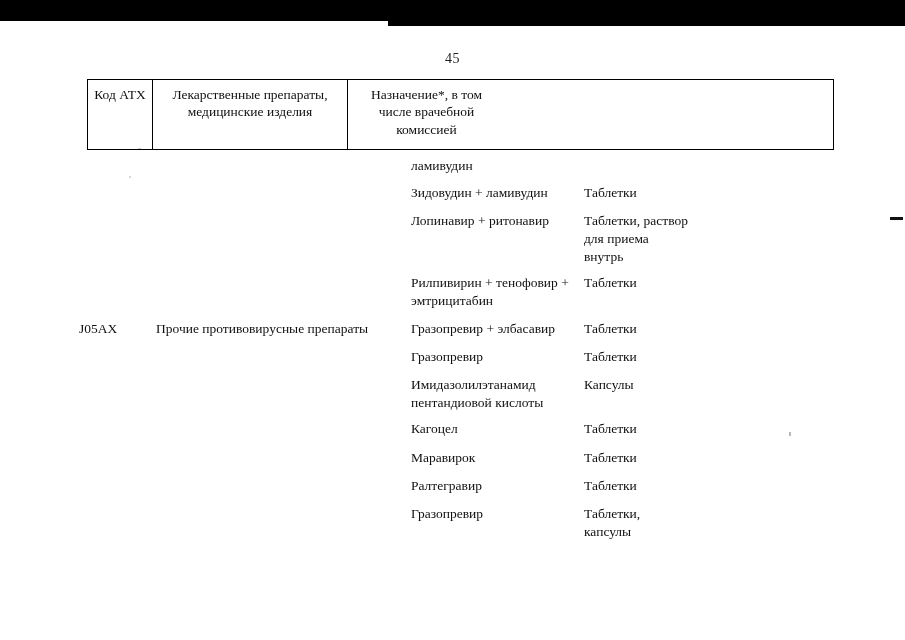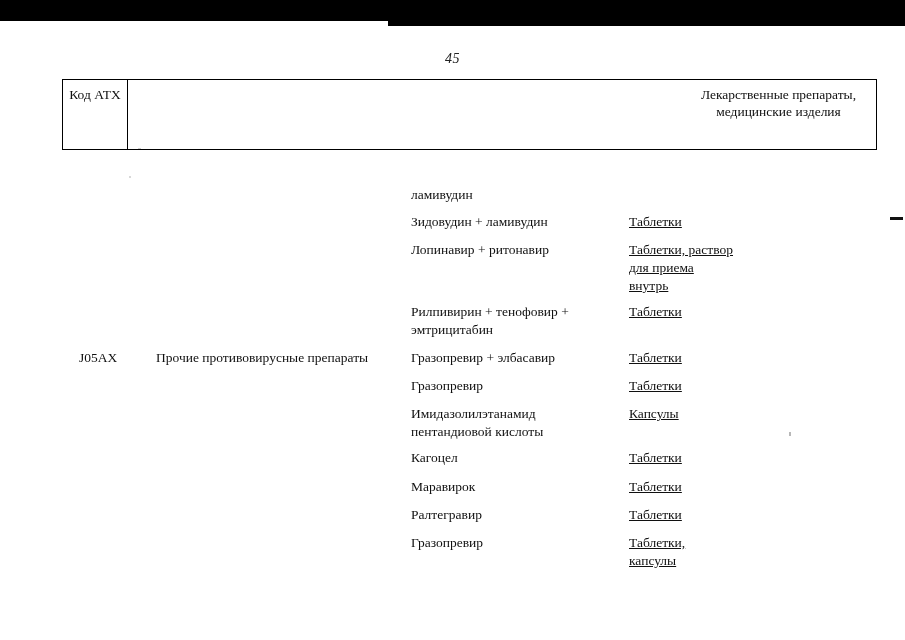--- a/index.html
+++ b/index.html
@@ -72,36 +72,34 @@
   }
 
   
   .page-number {
     position: absolute;
     left: 0;
     top: 51px;
     width: 905px;
     text-align: center;
     font-size: 14px;
-    font-style: italic;
     letter-spacing: 0.5px;
     color: #222222;
   }
 
   
   .table-header {
     position: absolute;
-    left: 62px;
+    left: 87px;
     top: 79px;
-    width: 815px;
+    width: 747px;
     height: 71px;
     border: 1.5px solid #000000;
     box-sizing: border-box;
     display: flex;
-    justify-content: space-between;
   }
   .th-cell {
     box-sizing: border-box;
     border-right: 1.5px solid #000000;
     padding: 6px 5px 0 5px;
     text-align: center;
     font-size: 13.5px;
     line-height: 1.28;
     color: #101010;
   }
@@ -125,45 +123,47 @@
     position: absolute;
     left: 0;
     width: 815px;
   }
   .cell {
     position: absolute;
     font-size: 13.5px;
     line-height: 1.33;
     color: #101010;
     white-space: pre-line;
-    margin-top: 29px;
   }
   .cell.c-code    { left: 6px;   width: 62px; }
   .cell.c-atc     { left: 83px;  width: 262px; }
   .cell.c-drug    { left: 338px; width: 198px; }
-  .cell.c-form    { left: 556px; width: 128px; text-decoration: underline; }
+  .cell.c-form    { left: 511px; width: 128px; }
   .cell.c-purpose { left: 667px; width: 145px; }
 </style>
 </head>
 <body>
 
 <div class="scan-bar-top seg-a"></div>
 <div class="scan-bar-top seg-b"></div>
 <div class="scan-speck right-dash"></div>
 <div class="scan-speck faint-a"></div>
 <div class="scan-speck faint-b"></div>
 <div class="scan-speck faint-c"></div>
 
 <div class="page-number">45</div>
 
 <div class="table-header">
   <div class="th-cell th-col-code">Код
 АТХ</div>
   <div class="th-cell th-col-drugs">Лекарственные препараты,
 медицинские изделия</div>
+  <div class="th-cell th-col-purpose">Назначение*, в том
+числе врачебной
+комиссией</div>
 </div>
 
 <div class="table-body" id="table-body">
     <div class="body-row" style="top: 7px;">
       <div class="cell c-code"></div>
       <div class="cell c-atc"></div>
       <div class="cell c-drug">ламивудин</div>
       <div class="cell c-form"></div>
       <div class="cell c-purpose"></div>
     </div>

